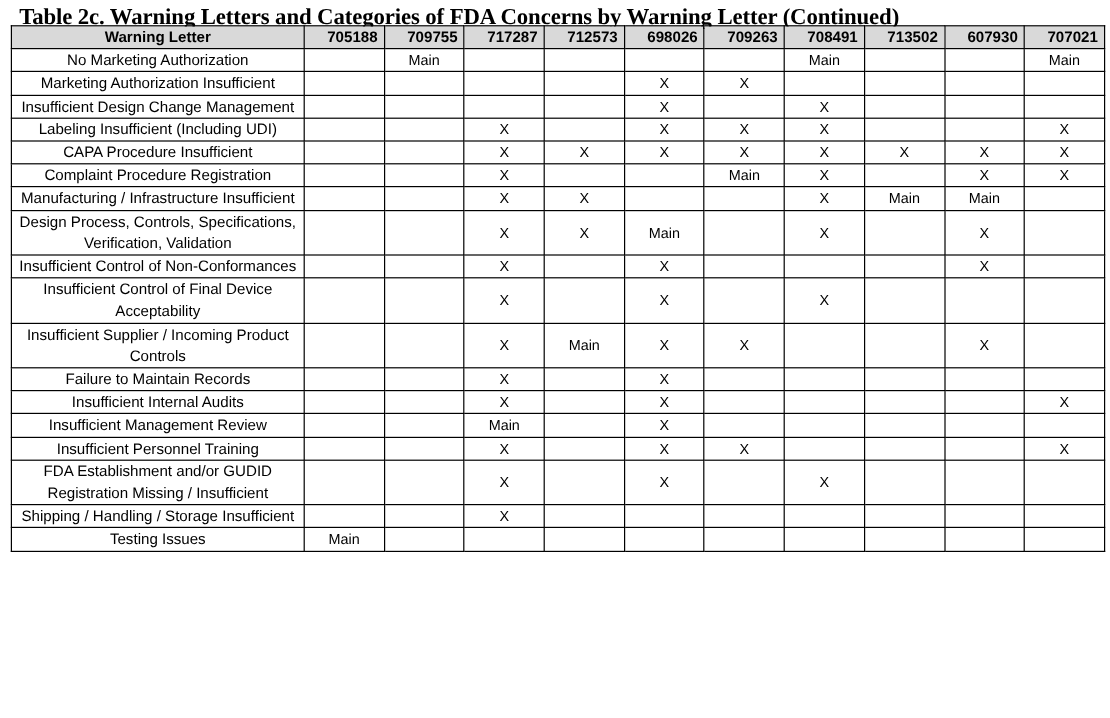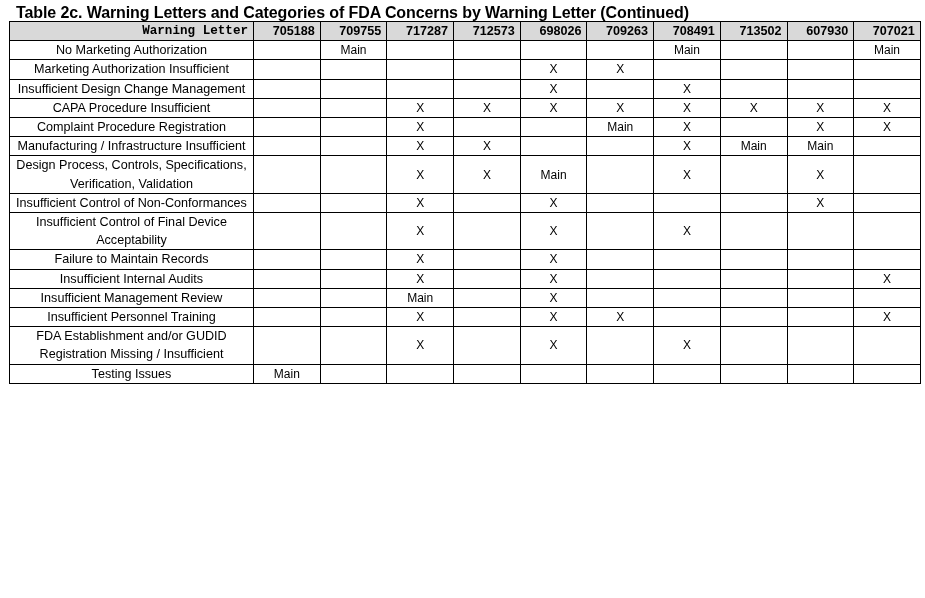--- a/index.html
+++ b/index.html
@@ -1,21 +1,21 @@
 <!DOCTYPE html>
 <html><head>
   <meta charset="utf-8">
   <style>
     html, body { margin: 0; padding: 0; background: #ffffff; }
     body { width: 925px; height: 598px; position: relative; overflow: hidden; font-family: "Liberation Sans", sans-serif; color: #000; }
-    .title { position: absolute; left: 16px; top: 4px; font-weight: bold; font-size: 16px; letter-spacing: -0.1px; white-space: nowrap; }
+    .title { position: absolute; left: 16px; top: 4px; font-weight: bold; font-size: 19px; letter-spacing: -0.1px; white-space: nowrap; font-family: Liberation Serif, serif; }
     table { position: absolute; left: 9px; top: 21px; border-collapse: collapse; table-layout: fixed; width: 911px; }
     td, th { border: 1.3px solid #000; padding: 0 5px; font-size: 12.6px; line-height: 18.2px; vertical-align: middle; overflow: hidden; }
     th { background: #d9d9d9; font-weight: bold; text-align: right; height: 17px; }
-    th.lbl { text-align: right; font-family: Liberation Mono, monospace; }
+    th.lbl { text-align: center; }
     td.lbl { text-align: center; }
     td.val { text-align: center; font-size: 12px; }
     col.c0 { width: 244px; }
     col.cn { width: 66.7px; }
   </style>
 </head>
 <body>
 
 <div class="title">Table 2c. Warning Letters and Categories of FDA Concerns by Warning Letter (Continued)</div>
 
@@ -82,20 +82,33 @@
         <td class="val"></td>
         <td class="val"></td>
         <td class="val">X</td>
         <td class="val"></td>
         <td class="val">X</td>
         <td class="val"></td>
         <td class="val"></td>
         <td class="val"></td>
       </tr>
       <tr>
+        <td class="lbl">Labeling Insufficient (Including UDI)</td>
+        <td class="val"></td>
+        <td class="val"></td>
+        <td class="val">X</td>
+        <td class="val"></td>
+        <td class="val">X</td>
+        <td class="val">X</td>
+        <td class="val">X</td>
+        <td class="val"></td>
+        <td class="val"></td>
+        <td class="val">X</td>
+      </tr>
+      <tr>
         <td class="lbl">CAPA Procedure Insufficient</td>
         <td class="val"></td>
         <td class="val"></td>
         <td class="val">X</td>
         <td class="val">X</td>
         <td class="val">X</td>
         <td class="val">X</td>
         <td class="val">X</td>
         <td class="val">X</td>
         <td class="val">X</td>
@@ -160,20 +173,33 @@
         <td class="val">X</td>
         <td class="val"></td>
         <td class="val">X</td>
         <td class="val"></td>
         <td class="val">X</td>
         <td class="val"></td>
         <td class="val"></td>
         <td class="val"></td>
       </tr>
       <tr>
+        <td class="lbl">Insufficient Supplier / Incoming Product Controls</td>
+        <td class="val"></td>
+        <td class="val"></td>
+        <td class="val">X</td>
+        <td class="val">Main</td>
+        <td class="val">X</td>
+        <td class="val">X</td>
+        <td class="val"></td>
+        <td class="val"></td>
+        <td class="val">X</td>
+        <td class="val"></td>
+      </tr>
+      <tr>
         <td class="lbl">Failure to Maintain Records</td>
         <td class="val"></td>
         <td class="val"></td>
         <td class="val">X</td>
         <td class="val"></td>
         <td class="val">X</td>
         <td class="val"></td>
         <td class="val"></td>
         <td class="val"></td>
         <td class="val"></td>
@@ -220,20 +246,33 @@
       </tr>
       <tr>
         <td class="lbl">FDA Establishment and/or GUDID Registration Missing / Insufficient</td>
         <td class="val"></td>
         <td class="val"></td>
         <td class="val">X</td>
         <td class="val"></td>
         <td class="val">X</td>
         <td class="val"></td>
         <td class="val">X</td>
+        <td class="val"></td>
+        <td class="val"></td>
+        <td class="val"></td>
+      </tr>
+      <tr>
+        <td class="lbl">Shipping / Handling / Storage Insufficient</td>
+        <td class="val"></td>
+        <td class="val"></td>
+        <td class="val">X</td>
+        <td class="val"></td>
+        <td class="val"></td>
+        <td class="val"></td>
+        <td class="val"></td>
         <td class="val"></td>
         <td class="val"></td>
         <td class="val"></td>
       </tr>
       <tr>
         <td class="lbl">Testing Issues</td>
         <td class="val">Main</td>
         <td class="val"></td>
         <td class="val"></td>
         <td class="val"></td>

